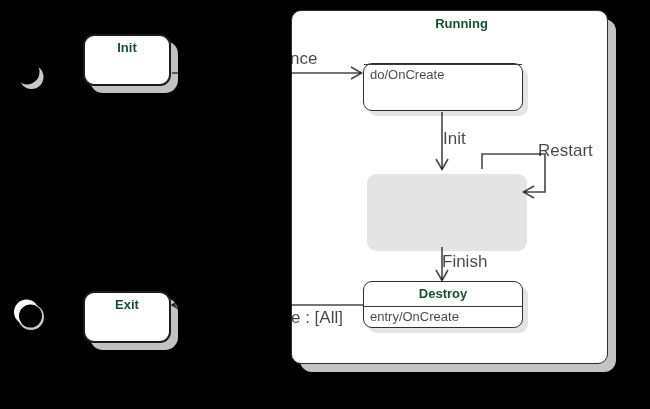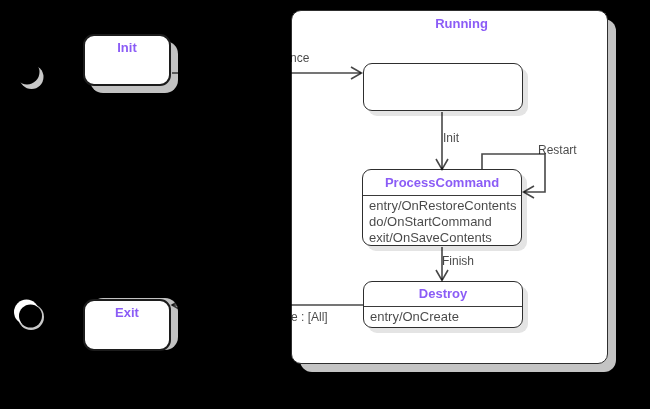--- a/index.html
+++ b/index.html
@@ -2,26 +2,26 @@
 <html><head>
 <meta charset="utf-8">
 <style>
   html,body{margin:0;padding:0;background:#000;}
   #canvas{position:relative;width:650px;height:409px;background:#000;overflow:hidden;
           font-family:"Liberation Sans","DejaVu Sans",sans-serif;}
   .shadow{position:absolute;}
   .state{position:absolute;background:#fff;border:1.5px solid #2e2e2e;box-sizing:border-box;}
   .simple{border:2px solid #1c1c1c;border-radius:11px;}
   .simple .state-title{padding-top:4px;}
-  .state-title{font-size:13px;font-weight:bold;color:#8b5cf6;text-align:center;line-height:16px;}
+  .state-title{font-size:13px;font-weight:bold;color:#14532d;text-align:center;line-height:16px;}
   .composite{border-radius:10px;}
   .inner{border-radius:9px;}
   .features{border-top:1.5px solid #3a3a3a;padding:2px 0 0 6px;}
   .feature{font-size:13px;line-height:16px;color:rgba(0,0,0,0.72);white-space:nowrap;}
-  .tlabel{position:absolute;font-size:12px;color:rgba(0,0,0,0.72);white-space:nowrap;line-height:13px;}
+  .tlabel{position:absolute;font-size:17px;color:rgba(0,0,0,0.72);white-space:nowrap;line-height:13px;}
   #overlay{position:absolute;left:0;top:0;width:650px;height:409px;pointer-events:none;}
   .conn{stroke:rgba(0,0,0,0.72);stroke-width:1.6;fill:none;}
 </style>
 </head>
 <body>
 
 <div id="canvas">
 
   <div class="shadow" style="left:300px;top:19px;width:316px;height:353px;border-radius:12px;background:#c4c4c4;"></div>
   <div class="shadow" style="left:90px;top:41px;width:88px;height:52px;border-radius:13px;background:#c2c2c2;"></div>
@@ -29,43 +29,38 @@
 
   <div class="state composite" style="left:291px;top:10px;width:317px;height:354px;">
     <div class="state-title" style="position:absolute;left:0;right:0;top:5px;transform:translateX(12px);">Running</div>
   </div>
 
   <div class="shadow" style="left:368px;top:68px;width:160px;height:48px;border-radius:9px;background:#e4e4e4;"></div>
   <div class="shadow" style="left:367px;top:174px;width:160px;height:77px;border-radius:9px;background:#e4e4e4;"></div>
   <div class="shadow" style="left:368px;top:286px;width:160px;height:47px;border-radius:9px;background:#e4e4e4;"></div>
 
   <div class="state inner" style="left:363px;top:63px;width:160px;height:48px;">
+    <div class="features">
+      <div class="feature">do/OnCreate</div>
+    </div>
   </div>
 
-  <div class="state inner" style="left:362px;top:169px;width:160px;height:77px;">
-    <div class="state-title" style="padding-top:5px;height:20px;">ProcessCommand</div>
-    <div class="features">
-      <div class="feature">entry/OnRestoreContents</div>
-      <div class="feature">do/OnStartCommand</div>
-      <div class="feature">exit/OnSaveContents</div>
-    </div>
-  </div>
 
   <div class="state inner" style="left:363px;top:281px;width:160px;height:47px;">
     <div class="state-title" style="padding-top:4px;height:20px;">Destroy</div>
     <div class="features">
       <div class="feature">entry/OnCreate</div>
     </div>
   </div>
 
   <div class="state simple" style="left:83px;top:34px;width:88px;height:52px;">
     <div class="state-title">Init</div>
   </div>
 
-  <div class="state simple" style="left:83px;top:291px;width:88px;height:52px;margin-top:8px;">
+  <div class="state simple" style="left:83px;top:291px;width:88px;height:52px;">
     <div class="state-title">Exit</div>
   </div>
 
   <svg id="overlay" viewBox="0 0 650 409" xmlns="http://www.w3.org/2000/svg">
 
     <g>
       <circle cx="31.5" cy="77" r="12" fill="#c9c9c9"></circle>
       <circle cx="27" cy="72" r="12.5" fill="#000000"></circle>
     </g>
 

